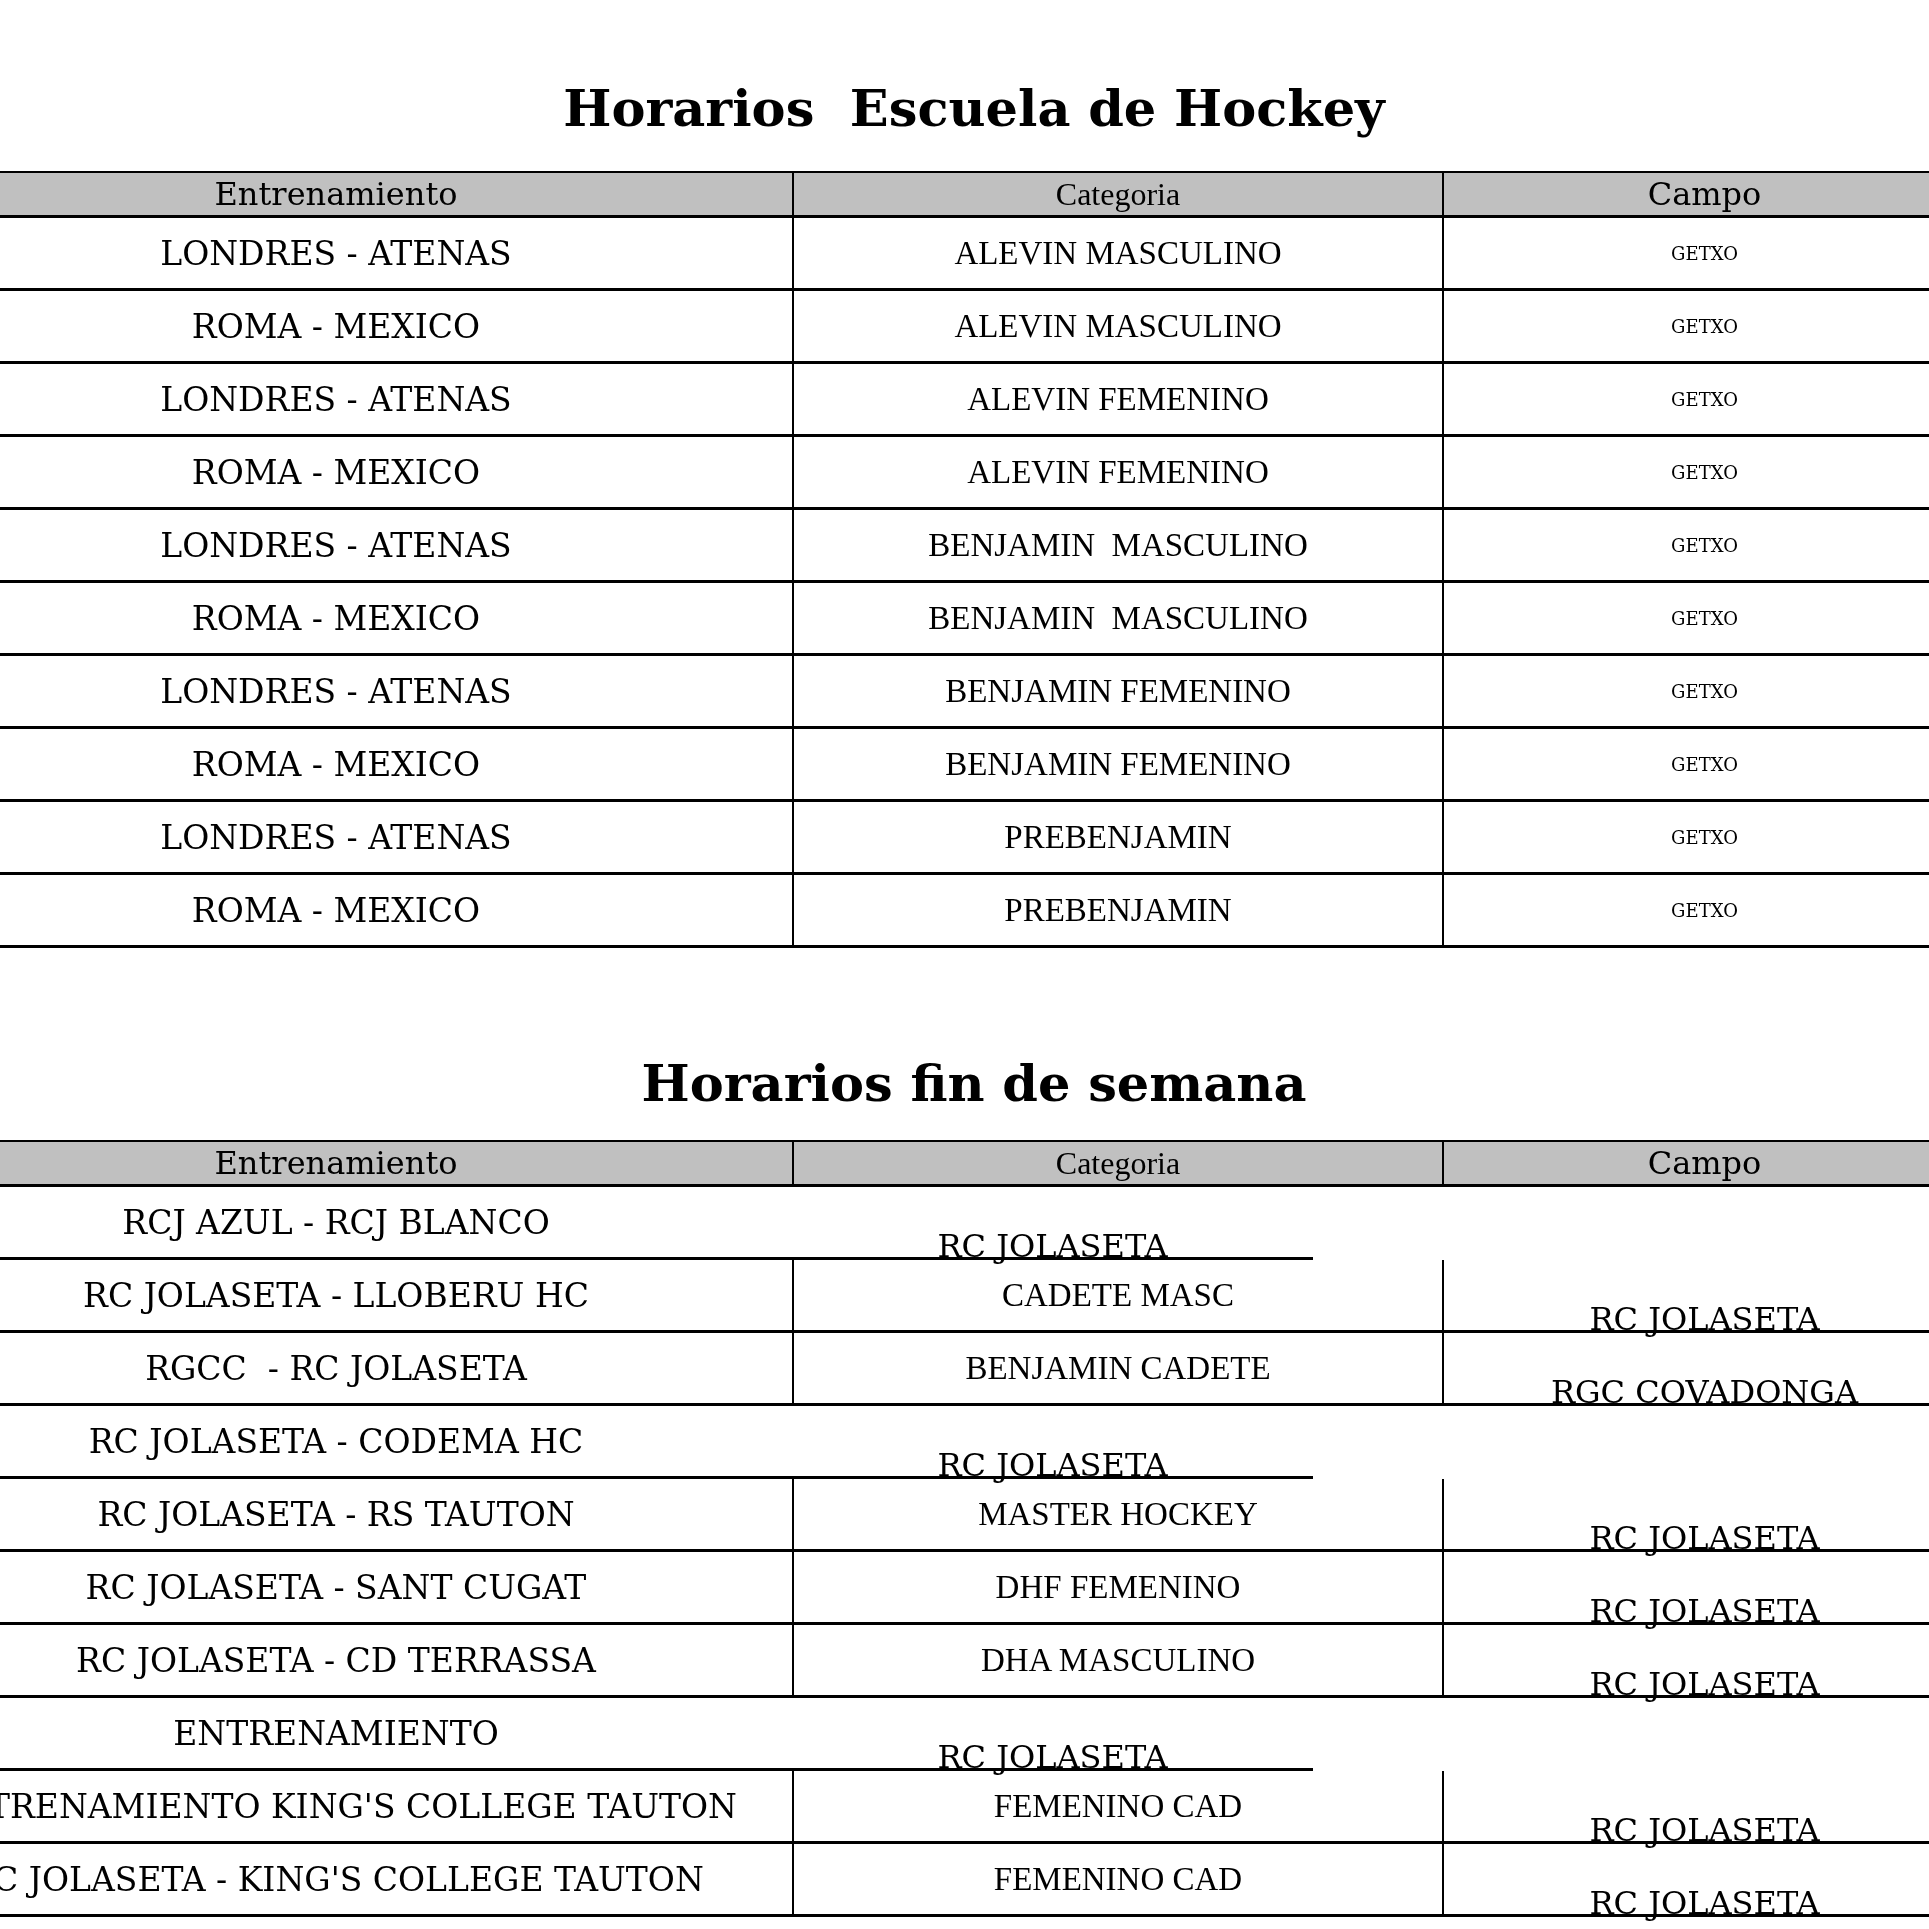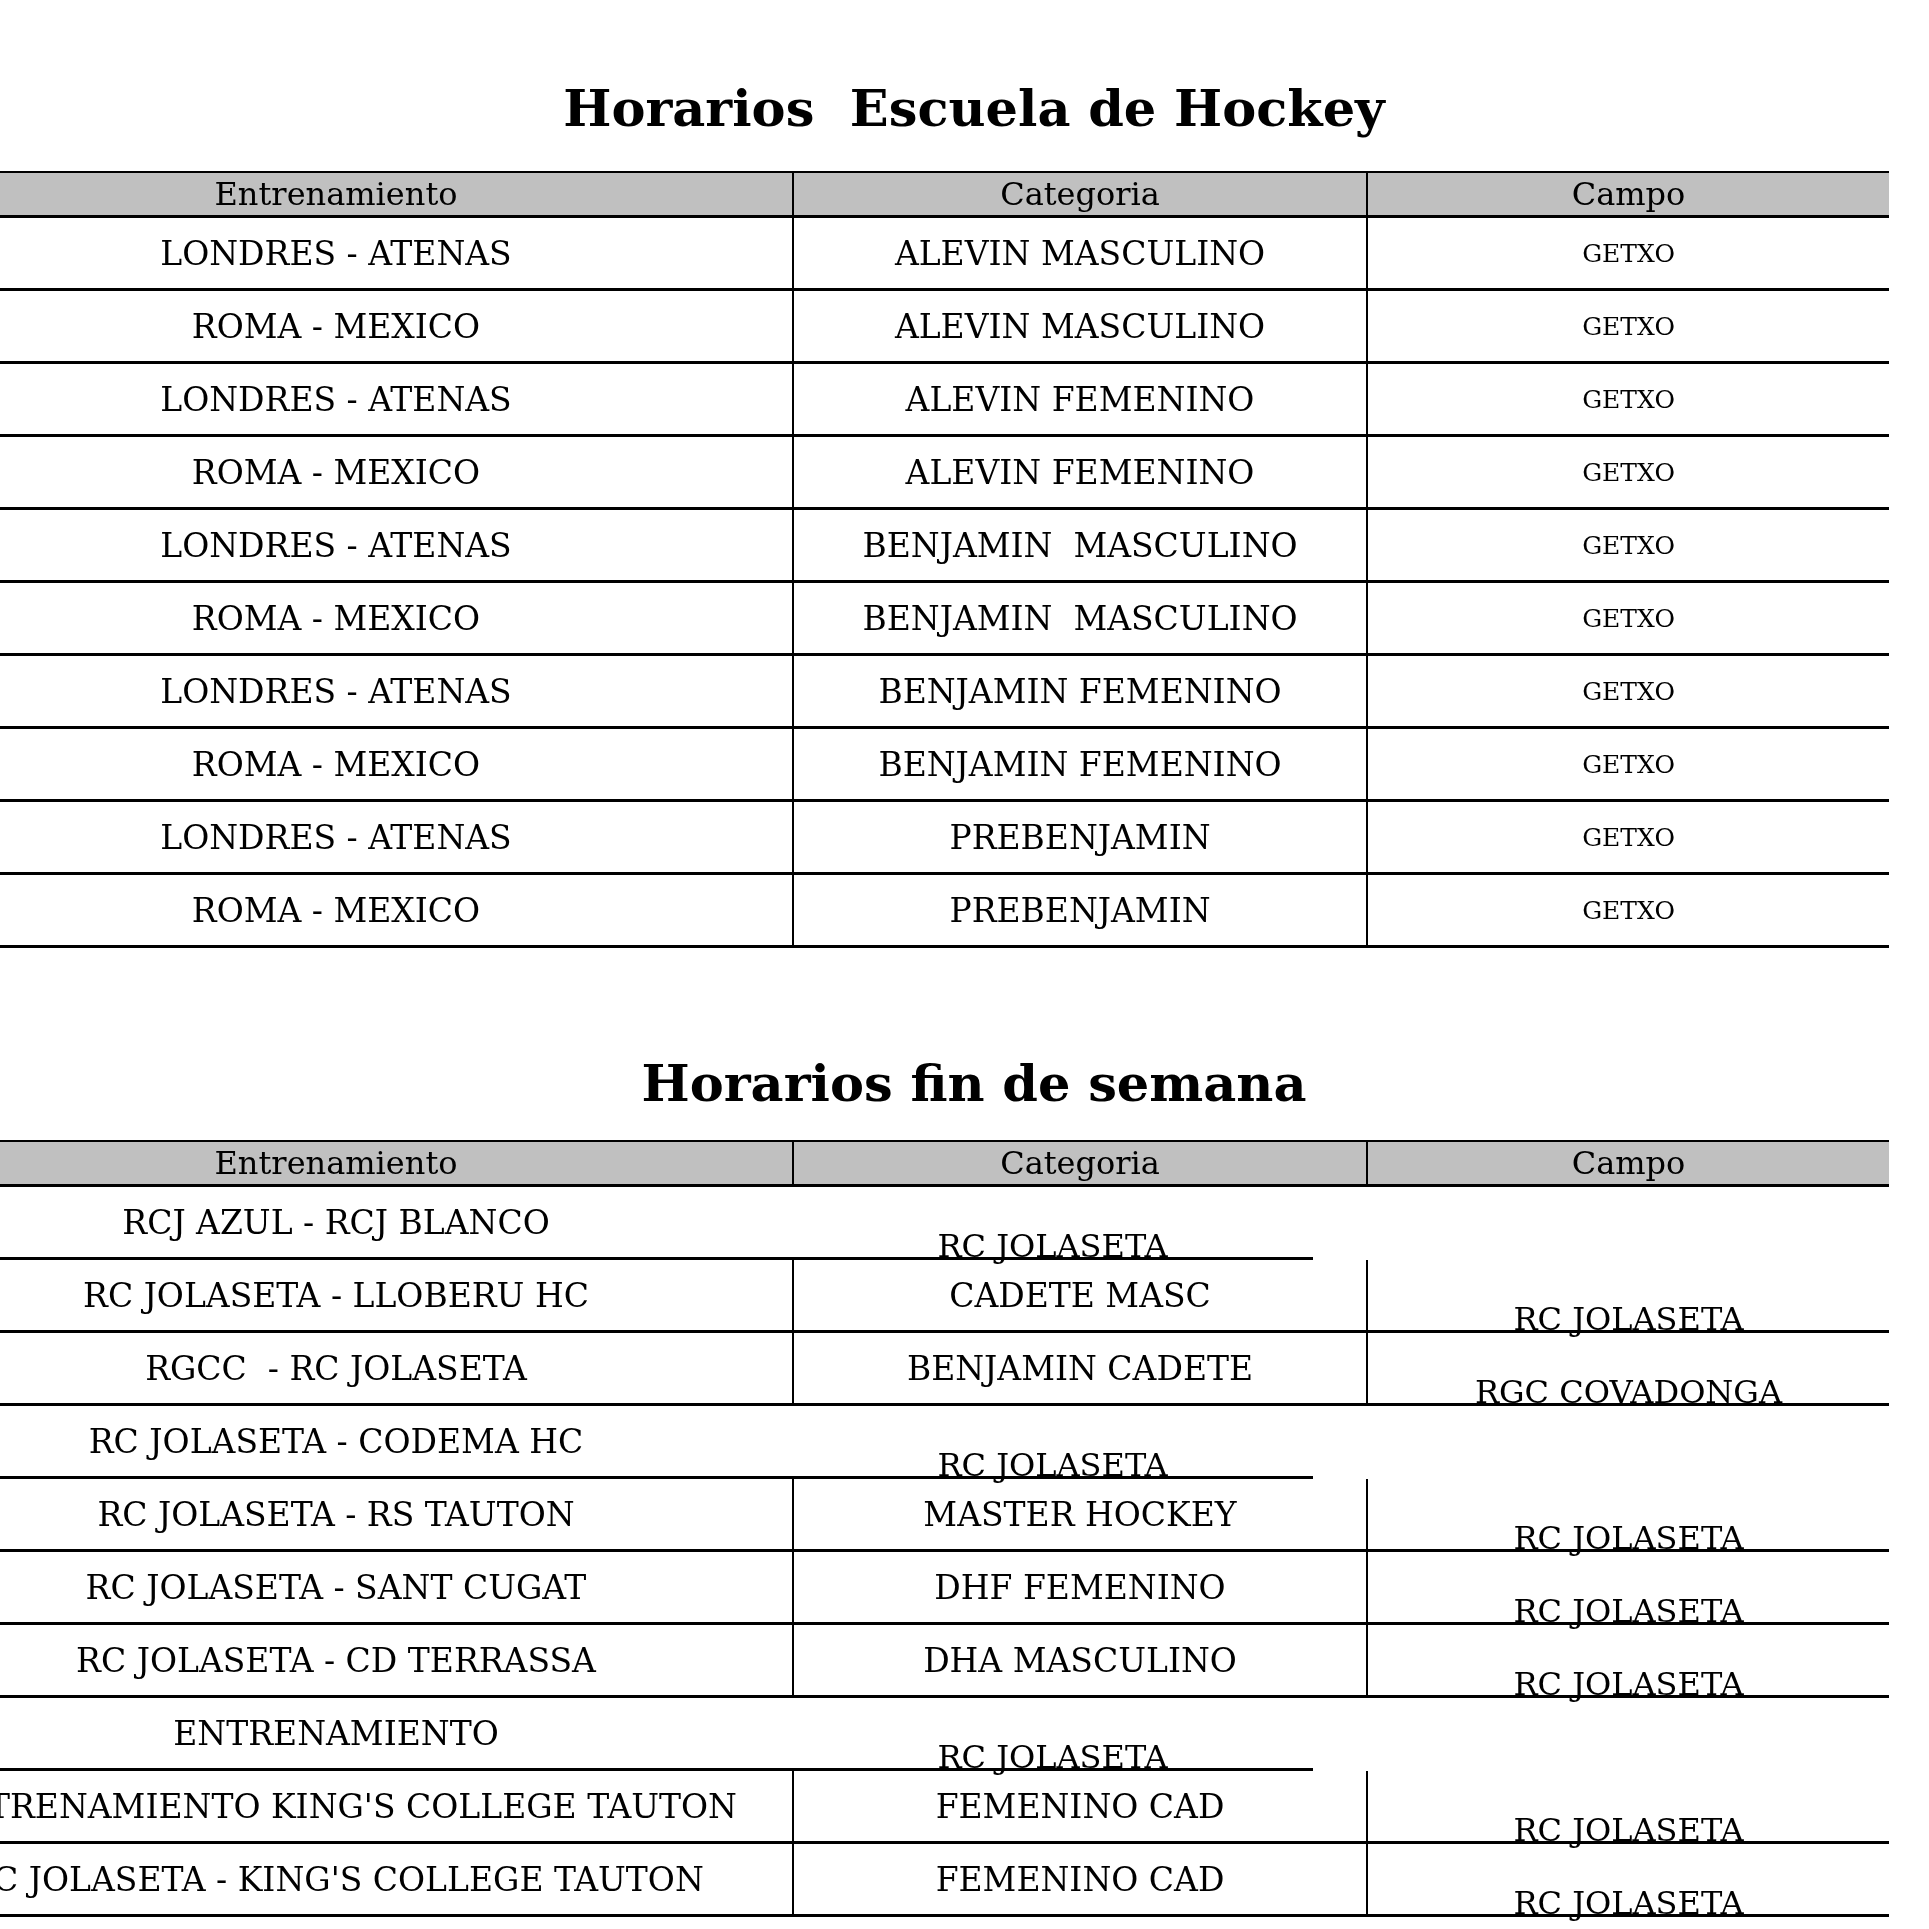--- a/index.html
+++ b/index.html
@@ -37,37 +37,37 @@
 
   .row { display: flex; width: 2085px; }
   .cell {
     box-sizing: border-box;
     display: flex;
     align-items: center;
     justify-content: center;
     overflow: visible;
   }
   .c0 { width: 912px; }
-  .c1 { width: 576px; border-left: 2.3px solid #000; border-right: 2.3px solid #000; }
+  .c1 { width: 652px; border-left: 2.3px solid #000; border-right: 2.3px solid #000; font-family: Liberation Serif, serif; }
   .c2 { width: 521px; }
 
   .row.header .cell {
     height: 47px;
     background: #c0c0c0;
     border-top: 2.3px solid #000;
     border-bottom: 3.1px solid #000;
   }
   .row.data .cell {
     height: 73px;
     border-bottom: 3.1px solid #000;
   }
 
   .htxt { font-size: 32px; white-space: pre; }
   .txt  { font-size: 33px; white-space: pre; }
-  .t1 .c2 .txt { font-size: 25px; }
+  .t1 .c2 .txt { font-size: 18px; }
   .t2 .c2 .txt { font-size: 32px; margin-top: 48px; }
 </style>
 </head>
 <body>
 
 <h1 class="title t1-title">Horarios  Escuela de Hockey</h1>
 
 <section class="table-wrap t1">
   <div class="row header">
     <div class="cell c0">

